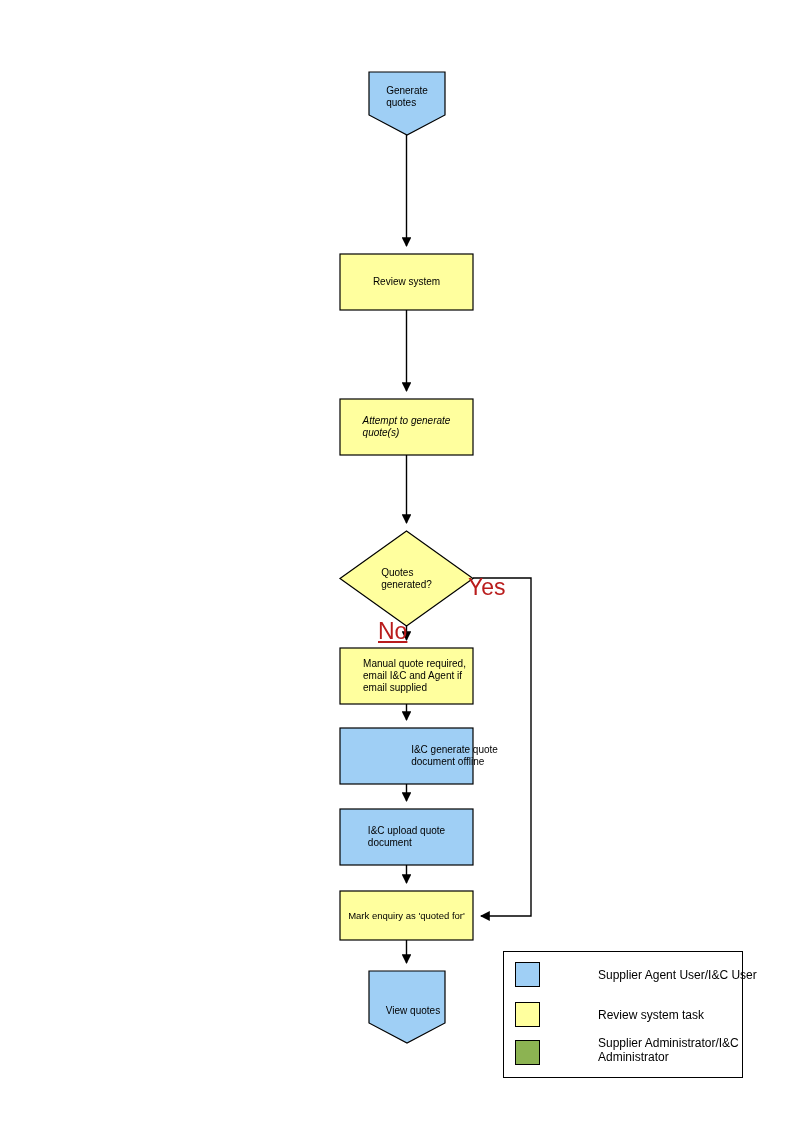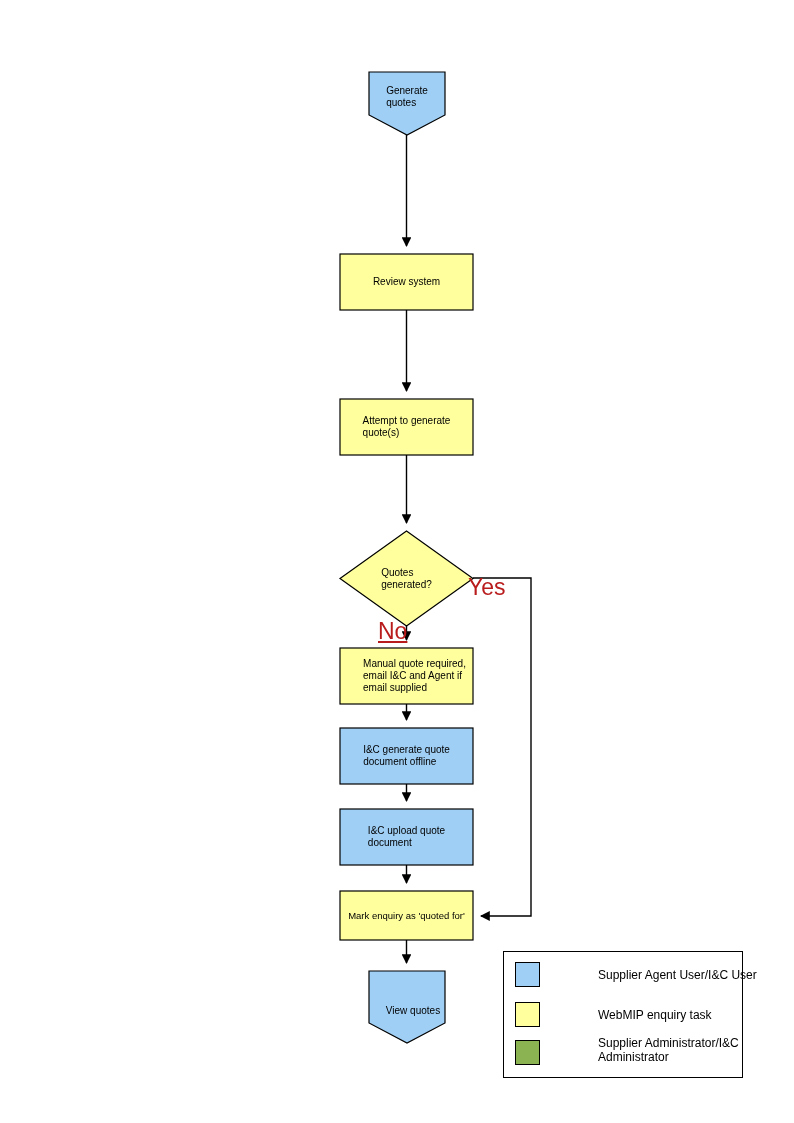--- a/index.html
+++ b/index.html
@@ -135,47 +135,47 @@
   <g>
     <path d="M 369 971 L 445 971 L 445 1023 L 407 1043 L 369 1023 Z" fill="#9FCFF5" stroke="#000000" stroke-width="1.2"></path>
   </g>
 </svg>
 
 <div class="node-label" style="left:369px; top:72px; width:76px; height:50px;">Generate
 quotes</div>
 
 <div class="node-label" style="left:340px; top:254px; width:133px; height:56px;">Review system</div>
 
-<div class="node-label" style="left:340px; top:399px; width:133px; height:56px;">Attempt to generate
+<div class="node-label" style="left:340px; top:399px; width:133px; height:56px;font-style:italic;">Attempt to generate
 quote(s)</div>
 
 <div class="node-label" style="left:340px; top:531px; width:133px; height:95px;">Quotes
 generated?</div>
 
 <div class="node-label" style="left:340px; top:648px; width:149px; height:56px;">Manual quote required,
 email I&amp;C and Agent if
 email supplied</div>
 
-<div class="node-label" style="left:340px; top:728px; width:133px; height:56px;">I&amp;C generate quote
+<div class="node-label" style="left:340px; top:728px; width:133px; height:56px;padding-left:48px;">I&amp;C generate quote
 document offline</div>
 
 <div class="node-label" style="left:340px; top:809px; width:133px; height:56px;">I&amp;C upload quote
 document</div>
 
 <div class="node-label" style="left:338px; top:891px; width:137px; height:49px; font-size:9.5px;">Mark enquiry as 'quoted for'</div>
 
 <div class="node-label" style="left:369px; top:985px; width:88px; height:52px;">View quotes</div>
 
 <div class="edge-label" style="left:468px; top:575px;">Yes</div>
 
 <div class="edge-label" style="left:378px; top:619px;text-decoration:underline;">No</div>
 
 <div class="legend-box" style="left:503px; top:951px; width:240px; height:127px;"></div>
 
 <div class="legend-swatch" style="left:515px; top:962px; width:25px; height:25px; background:#9FCFF5;"></div>
 <div class="legend-label" style="left:550px; top:968px; width:185px;">Supplier Agent User/I&amp;C User</div>
 
 <div class="legend-swatch" style="left:515px; top:1002px; width:25px; height:25px; background:#FFFF9E;"></div>
-<div class="legend-label" style="left:550px; top:1008px; width:185px;">WebMIP enquiry task</div>
+<div class="legend-label" style="left:550px; top:1008px; width:185px;">Review system task</div>
 
 <div class="legend-swatch" style="left:515px; top:1040px; width:25px; height:25px; background:#8CB352;"></div>
 <div class="legend-label" style="left:550px; top:1036px; width:190px; white-space:pre-line;">Supplier Administrator/I&amp;C
 Administrator</div>
 
 </body></html>

